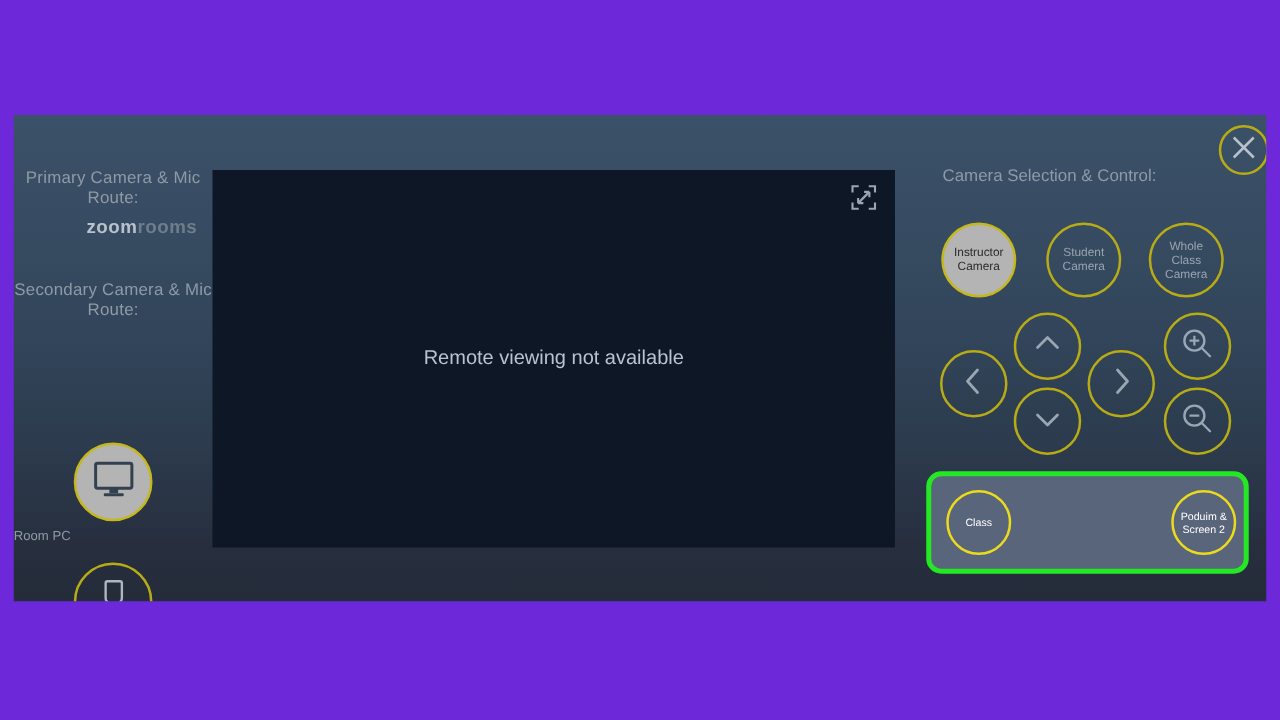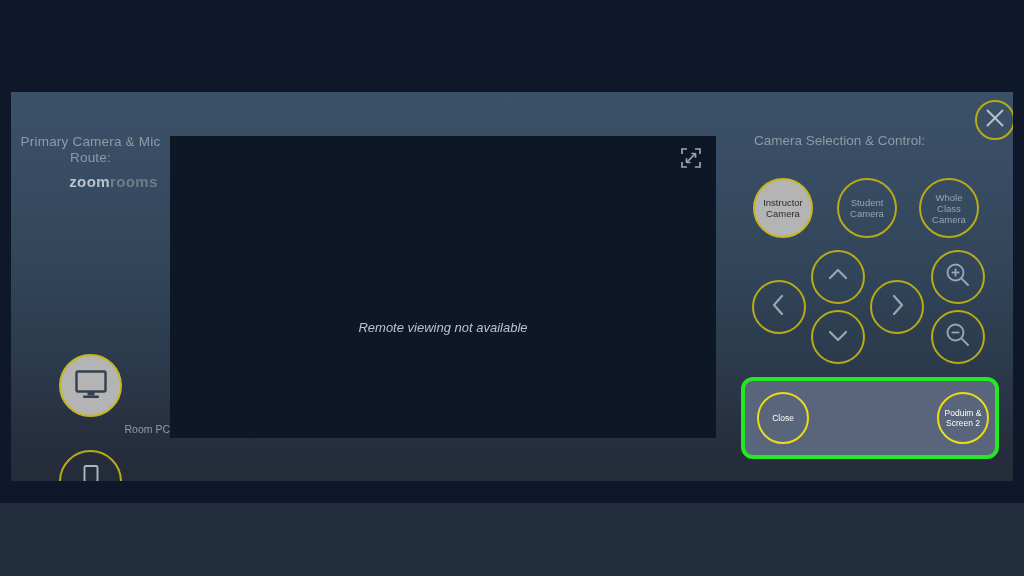--- a/index.html
+++ b/index.html
@@ -8,22 +8,22 @@
     width: 1024px;
     height: 576px;
     overflow: hidden;
     background: #222e3e;
     font-family: "Liberation Sans", sans-serif;
   }
 
   #stage {
     position: relative;
     width: 1024px;
-    height: 503px;
-    background: #0f172a;
+    height: 576px;
+    background: #6d28d9;
   }
 
   
   #panel {
     position: absolute;
     left: 11px;
     top: 92px;
     width: 1002px;
     height: 389px;
     background: linear-gradient(to bottom,
@@ -68,21 +68,21 @@
     letter-spacing: .4px;
     padding-left: 46px;
   }
   #zoomrooms-logo .zm-zoom  { color: #b9c2cb; }
   #zoomrooms-logo .zm-rooms { color: #6f7d8b; }
 
   
   .route-btn-wrap {
     position: absolute;
     width: 159px;
-    text-align: right;
+    text-align: left;
   }
   #route-roompc  { top: 262px; }
   #route-wired   { top: 358px; }
 
   .route-circle {
     width: 63px;
     height: 63px;
     margin: 0 auto;
     border-radius: 50%;
     border: 2px solid #b7ab16;
@@ -113,23 +113,21 @@
   #video-message {
     position: absolute;
     left: 0;
     top: 0;
     width: 100%;
     height: 100%;
     display: flex;
     align-items: center;
     justify-content: center;
     color: #b9c3cf;
-    font-size: 13px;
-    font-style: italic;
-    margin-top: 40px;
+    font-size: 16px;
   }
   #expand-icon {
     position: absolute;
     right: 14px;
     top: 11px;
     width: 22px;
     height: 22px;
     cursor: pointer;
   }
 
@@ -248,20 +246,21 @@
   <div id="panel">
 
     <div id="sidebar">
 
       <div class="side-heading" id="side-heading-primary">Primary Camera &amp; Mic Route:</div>
 
       <div id="zoomrooms-logo">
         <span class="zm-zoom">zoom</span><span class="zm-rooms">rooms</span>
       </div>
 
+      <div class="side-heading" id="side-heading-secondary">Secondary Camera &amp; Mic Route:</div>
 
       <div class="route-btn-wrap" id="route-roompc">
         <div class="route-circle active">
           <span>
             <svg width="34" height="30" viewBox="0 0 34 30">
               <rect x="2.5" y="2.5" width="29" height="20" rx="1.5" fill="none" stroke="#33404f" stroke-width="2.4"></rect>
               <rect x="13.5" y="22.5" width="7" height="4" fill="#33404f"></rect>
               <rect x="9" y="26.5" width="16" height="2.4" rx="1" fill="#33404f"></rect>
             </svg>
           </span>
@@ -369,21 +368,21 @@
           <svg width="30" height="30" viewBox="0 0 30 30">
             <circle cx="12.5" cy="12.5" r="8" fill="none" stroke="#9aa6b4" stroke-width="1.9"></circle>
             <line x1="18.4" y1="18.4" x2="25" y2="25" stroke="#9aa6b4" stroke-width="1.9" stroke-linecap="round"></line>
             <line x1="8.6" y1="12.5" x2="16.4" y2="12.5" stroke="#9aa6b4" stroke-width="1.8"></line>
           </svg>
         </span>
       </div>
 
       <div id="preset-group">
         <div class="preset-btn" id="preset-home">
-          <span>Close</span>
+          <span>Class</span>
         </div>
         <div class="preset-btn" id="preset-pod2">
           <span>Poduim &amp; Screen 2</span>
         </div>
       </div>
 
     </div>
   </div>
 </div>
 

